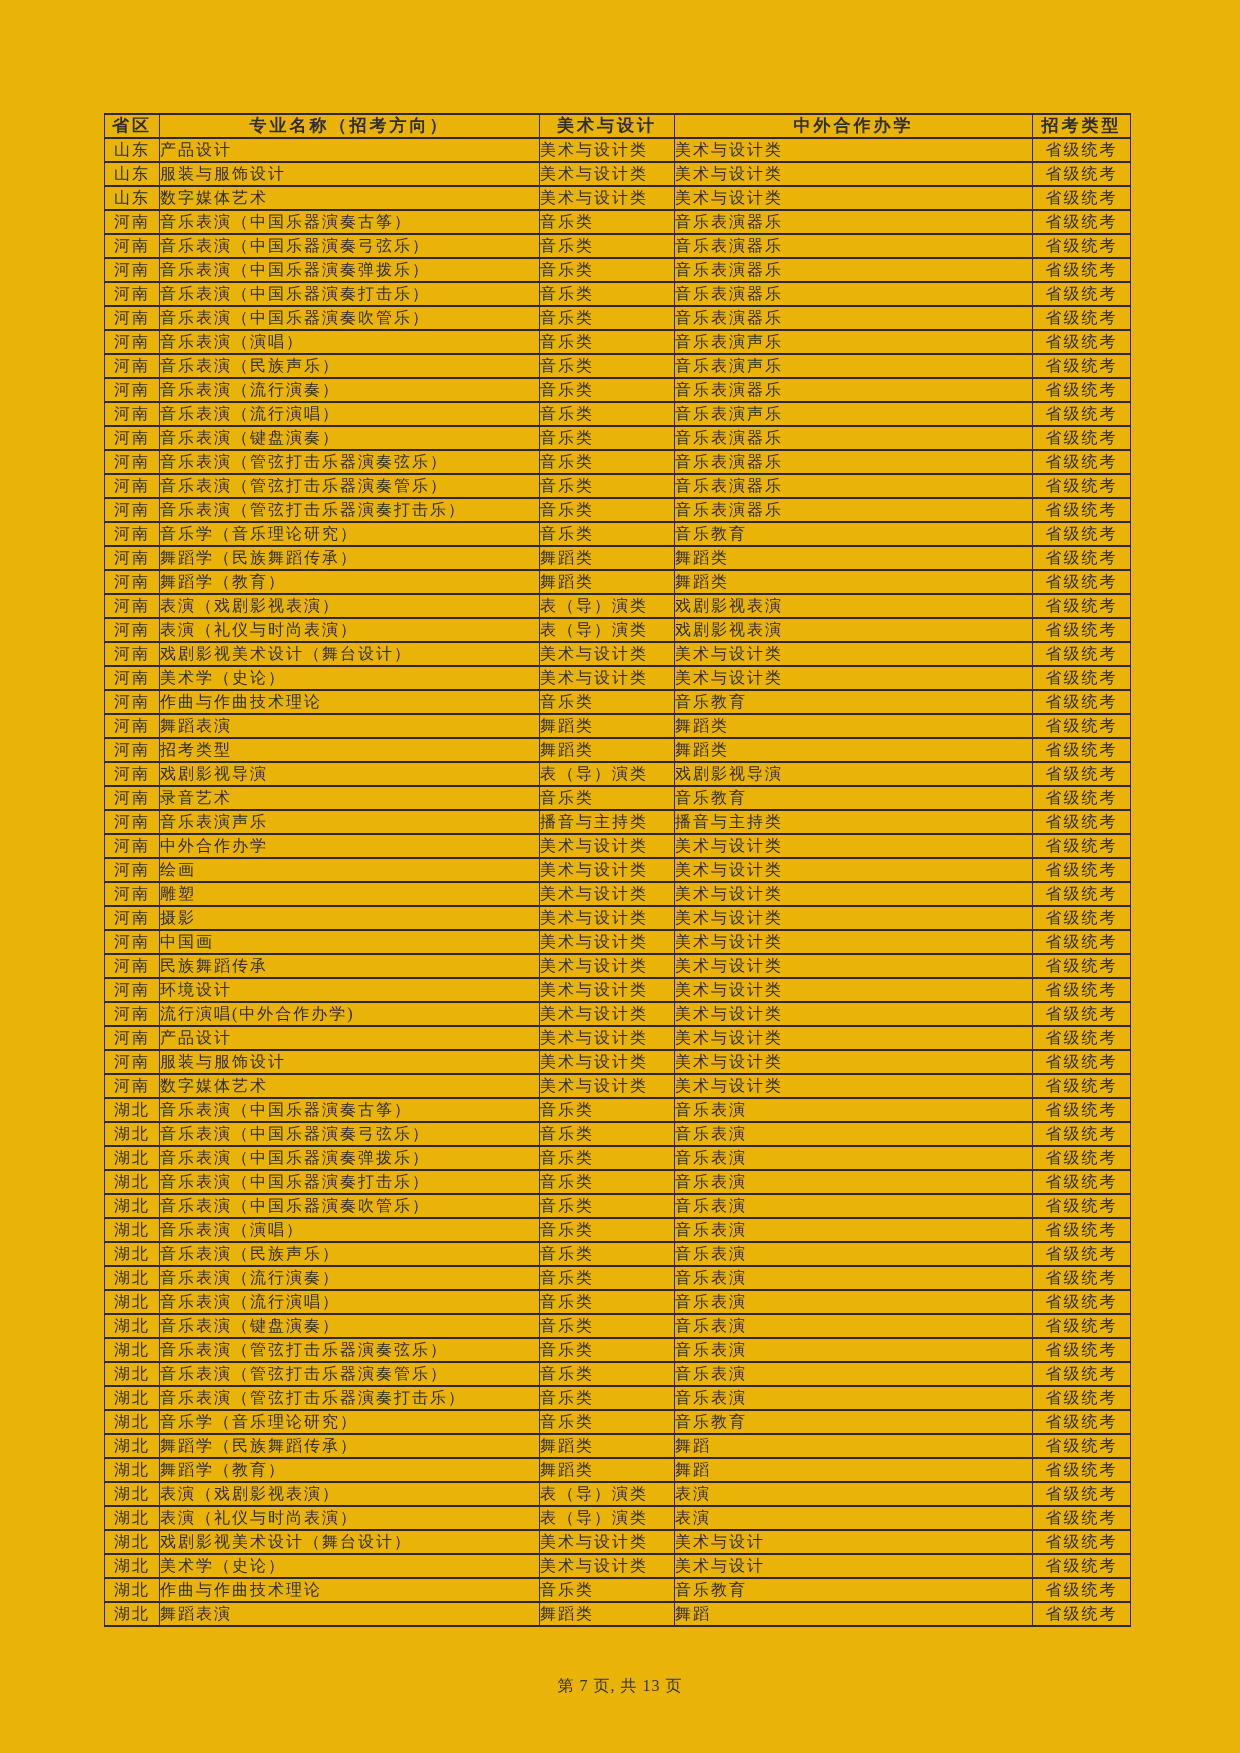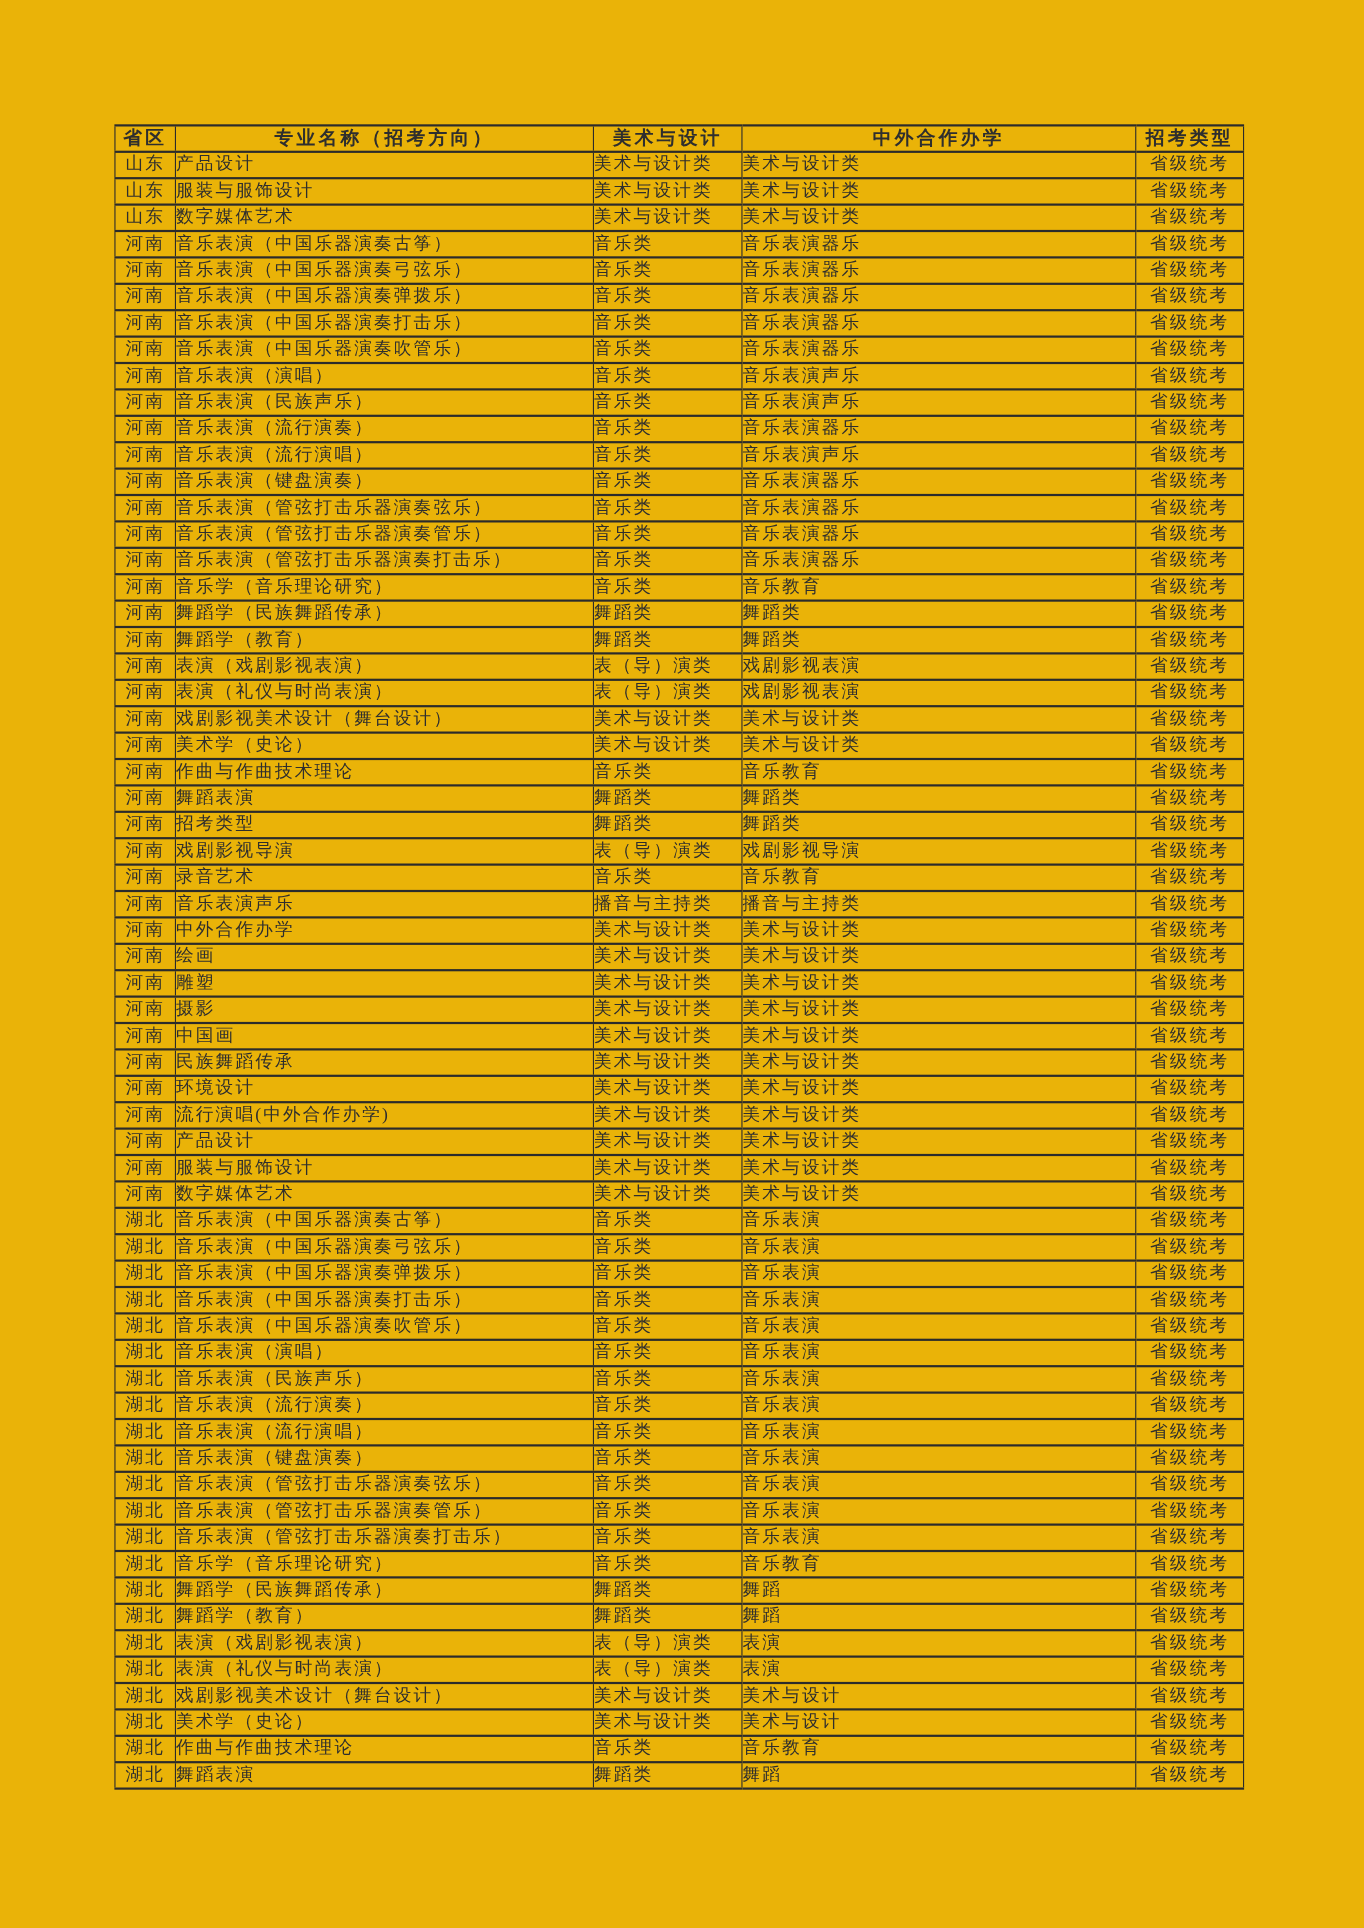--- a/index.html
+++ b/index.html
@@ -508,14 +508,17 @@
         <tr>
       <td class="c-prov">湖北</td>
       <td class="c-major">舞蹈表演</td>
       <td class="c-cat">舞蹈类</td>
       <td class="c-sub">舞蹈</td>
       <td class="c-type">省级统考</td>
     </tr>
       </tbody>
   </table>
 
+  <div class="footer">
+    <span>第 7 页, 共 13 页</span>
+  </div>
 
 </div>
 
 </body></html>

